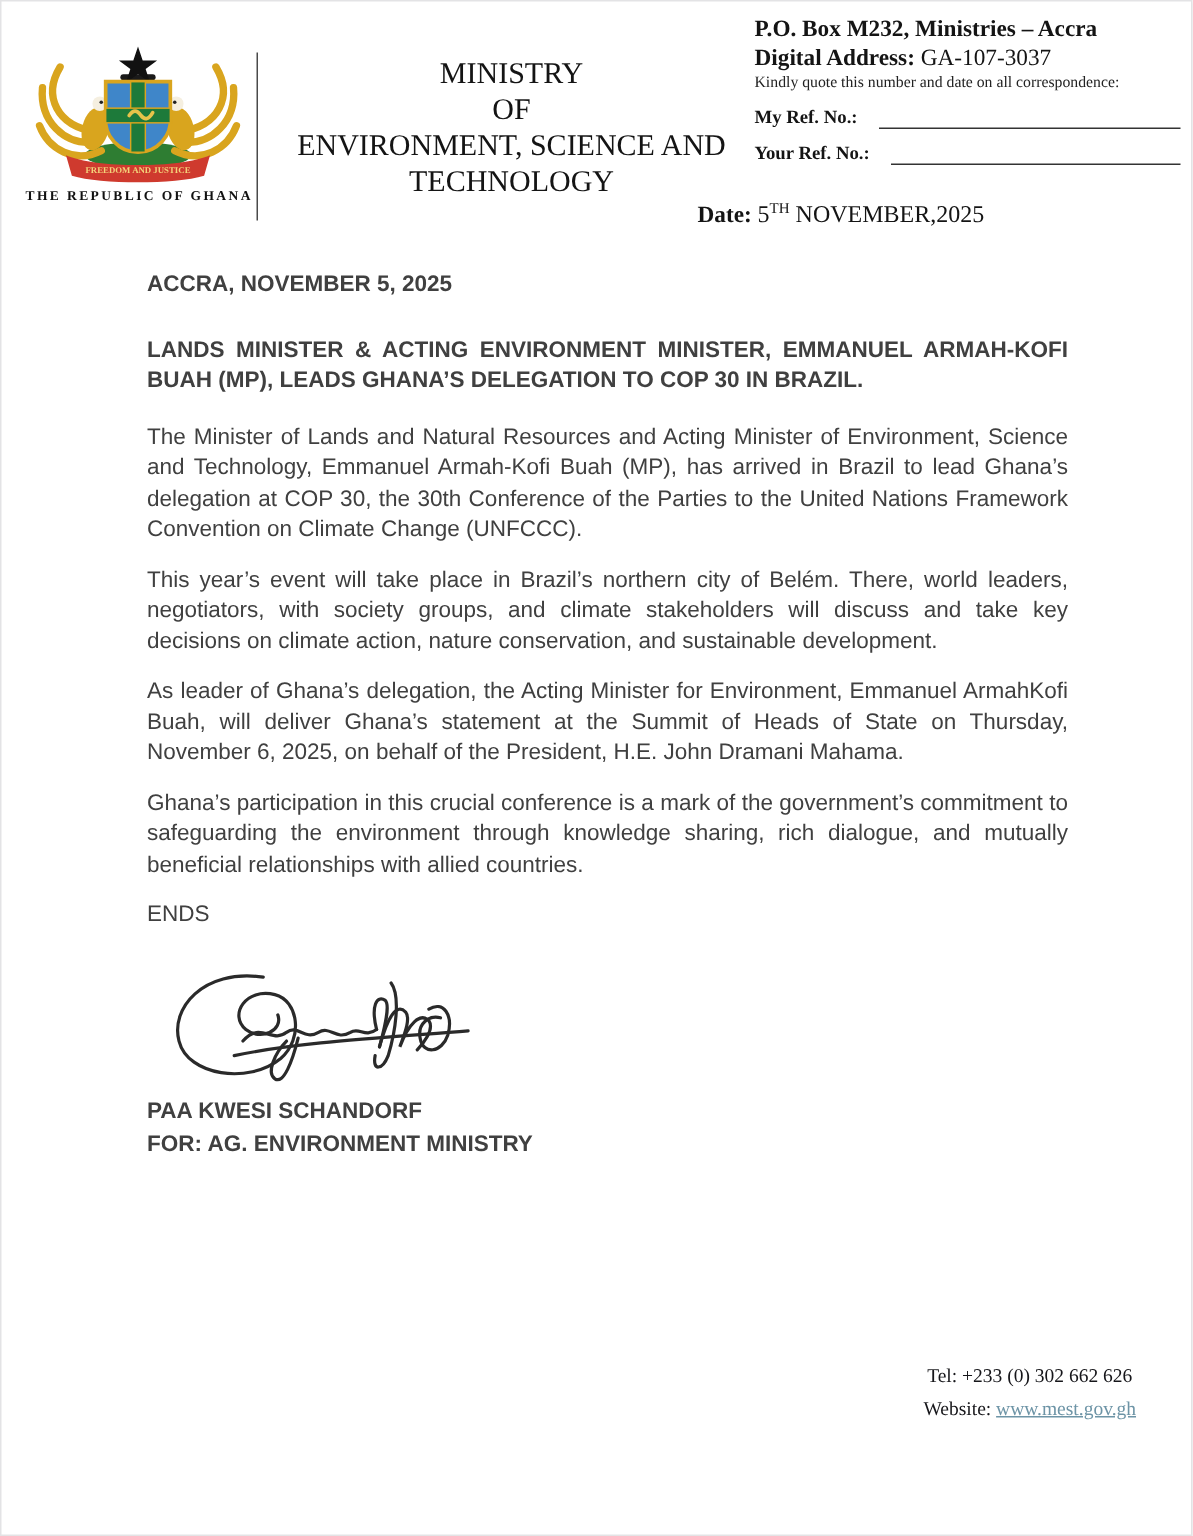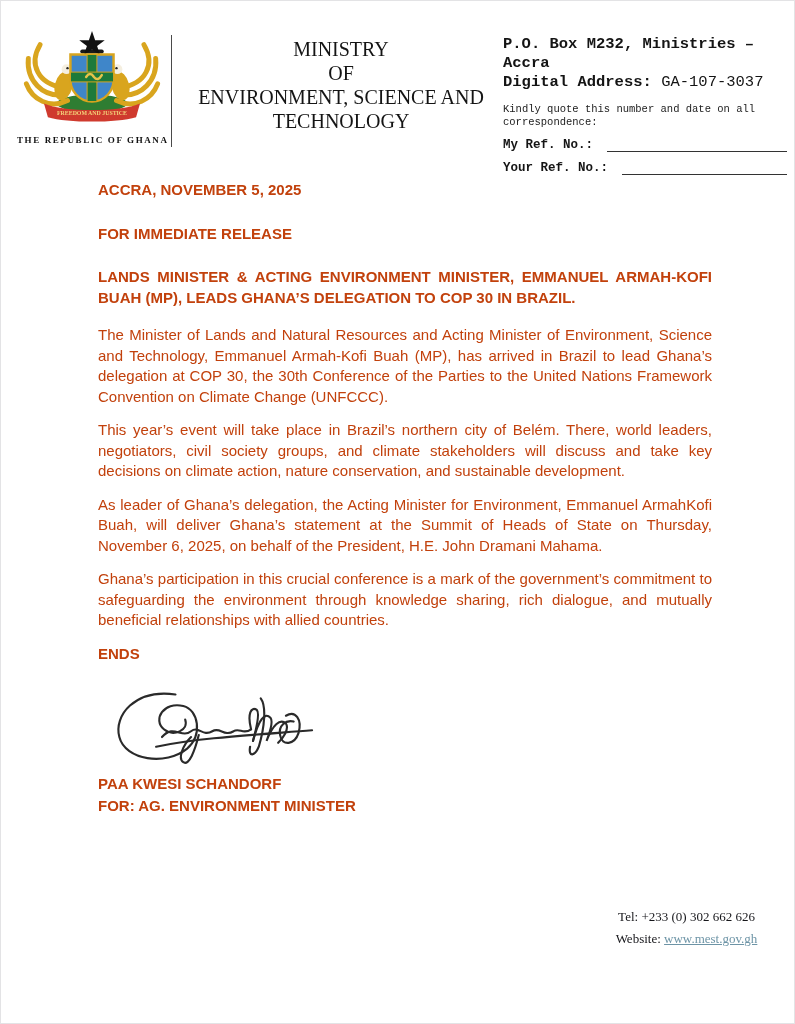--- a/index.html
+++ b/index.html
@@ -20,21 +20,21 @@
 
   
   .coat-block {
     position: absolute;
     left: 16px; top: 28px;
     width: 150px;
     text-align: center;
   }
   .coat-block svg { display: block; margin: 0 auto; }
   .coat-caption {
-    margin-top: 10px;
+    margin-top: 0;
     font-family: "Liberation Serif", serif;
     font-weight: bold;
     font-size: 9px;
     letter-spacing: 1.6px;
     color: #111;
     white-space: nowrap;
   }
 
   .header-divider {
     position: absolute;
@@ -50,29 +50,29 @@
     text-align: center;
     font-family: "Liberation Serif", serif;
     font-weight: normal;
     font-size: 20px;
     line-height: 24px;
     color: #141414;
   }
 
   .contact-block {
     position: absolute;
-    left: 502px; top: 34px;
+    left: 502px; top: 9px;
     width: 288px;
-    font-family: Liberation Mono, monospace;
+    font-family: Liberation Serif, serif;
     color: #141414;
   }
   .contact-pobox { font-weight: bold; font-size: 15.5px; line-height: 19px; }
   .contact-digital { font-size: 15.5px; line-height: 19px; }
   .contact-digital .lbl { font-weight: bold; }
-  .contact-note { font-size: 10.5px; line-height: 13px; margin-top: 11px; color: #222; }
+  .contact-note { font-size: 10.5px; line-height: 13px; margin-top: 1px; color: #222; }
   .ref-row { display: flex; align-items: flex-end; margin-top: 9px; }
   .ref-label { font-weight: bold; font-size: 12.5px; white-space: nowrap; }
   .ref-line { flex: 1; margin-left: 14px; margin-right: 4px; border-bottom: 1.2px solid #333; height: 11px; }
 
   .date-row {
     position: absolute;
     left: 464px; top: 134px;
     font-family: "Liberation Serif", serif;
     font-size: 15.5px;
     color: #141414;
@@ -82,27 +82,27 @@
   .date-row .val { font-size: 16px; }
   .date-row sup { font-size: 10px; vertical-align: super; line-height: 0; }
 
   
   .body-col {
     position: absolute;
     left: 97px; top: 179px;
     width: 614px;
     font-size: 15px;
     line-height: 20.5px;
-    color: #c2410c;
+    color: #404040;
   }
   .body-col p { margin-bottom: 13px; }
   .lead-line { font-weight: bold; margin-bottom: 23px !important; }
   .headline { font-weight: bold; text-align: justify; margin-bottom: 17px !important; }
   .para { text-align: justify; }
-  .ends-line { font-weight: bold; margin-top: 13px; }
+  .ends-line { font-weight: normal; margin-top: 13px; }
 
   .signature-wrap { margin-top: 6px; margin-left: 4px; height: 92px; }
   .signatory { margin-top: 4px; font-weight: bold; font-size: 15px; line-height: 22px; }
 
   
   .footer-block {
     position: absolute;
     left: 588px; top: 905px;
     width: 195px;
     text-align: center;
@@ -178,27 +178,32 @@
     <div class="ref-row">
       <span class="ref-label">My Ref. No.:</span>
       <span class="ref-line"></span>
     </div>
     <div class="ref-row">
       <span class="ref-label">Your Ref. No.:</span>
       <span class="ref-line"></span>
     </div>
   </div>
 
+  <div class="date-row">
+    <span class="lbl">Date:</span>
+    <span class="val">
+      <span>5</span><sup>TH</sup><span> NOVEMBER,2025</span>
+    </span>
+  </div>
 
   <div class="body-col">
     <p class="lead-line">ACCRA, NOVEMBER 5, 2025</p>
-    <p class="lead-line">FOR IMMEDIATE RELEASE</p>
     <p class="headline">LANDS MINISTER &amp; ACTING ENVIRONMENT MINISTER, EMMANUEL ARMAH-KOFI BUAH (MP), LEADS GHANA’S DELEGATION TO COP 30 IN BRAZIL.</p>
     <p class="para">The Minister of Lands and Natural Resources and Acting Minister of Environment, Science and Technology, Emmanuel Armah-Kofi Buah (MP), has arrived in Brazil to lead Ghana’s delegation at COP 30, the 30th Conference of the Parties to the United Nations Framework Convention on Climate Change (UNFCCC).</p>
-    <p class="para">This year’s event will take place in Brazil’s northern city of Belém. There, world leaders, negotiators, civil society groups, and climate stakeholders will discuss and take key decisions on climate action, nature conservation, and sustainable development.</p>
+    <p class="para">This year’s event will take place in Brazil’s northern city of Belém. There, world leaders, negotiators, with society groups, and climate stakeholders will discuss and take key decisions on climate action, nature conservation, and sustainable development.</p>
     <p class="para">As leader of Ghana’s delegation, the Acting Minister for Environment, Emmanuel ArmahKofi Buah, will deliver Ghana’s statement at the Summit of Heads of State on Thursday, November 6, 2025, on behalf of the President, H.E. John Dramani Mahama.</p>
     <p class="para">Ghana’s participation in this crucial conference is a mark of the government’s commitment to safeguarding the environment through knowledge sharing, rich dialogue, and mutually beneficial relationships with allied countries.</p>
     <p class="ends-line">ENDS</p>
 
     <div class="signature-wrap">
       <svg width="240" height="92" viewBox="0 0 240 95">
         <g stroke="#2a2a2a" stroke-width="2.2" fill="none" stroke-linecap="round">
           <path d="M72,18 C30,12 8,40 14,62 C20,86 62,92 84,74 C100,60 96,34 80,30 C60,25 48,44 60,54 C70,62 86,55 82,44"></path>
           <path d="M58,62 C70,48 78,64 88,56 C96,50 100,62 110,56 C118,51 122,62 132,56 C138,52 142,60 150,54"></path>
           <path d="M150,54 C146,38 150,30 156,34 C160,38 154,58 152,66"></path>
@@ -206,21 +211,21 @@
           <path d="M160,22 C166,30 164,52 158,72 C154,82 147,83 149,72"></path>
           <path d="M186,40 C196,34 203,44 199,58 C195,70 182,72 180,60 C178,50 186,44 194,46"></path>
           <path d="M52,72 C95,63 150,60 213,55"></path>
           <path d="M96,60 C92,76 86,92 80,88 C74,84 80,70 88,62"></path>
         </g>
       </svg>
     </div>
 
     <div class="signatory">
       <div>PAA KWESI SCHANDORF</div>
-      <div>FOR: AG. ENVIRONMENT MINISTER</div>
+      <div>FOR: AG. ENVIRONMENT MINISTRY</div>
     </div>
   </div>
 
   <div class="footer-block">
     <div>Tel: +233 (0) 302 662 626</div>
     <div>
       <span>Website: </span><a class="link">www.mest.gov.gh</a>
     </div>
   </div>
 

